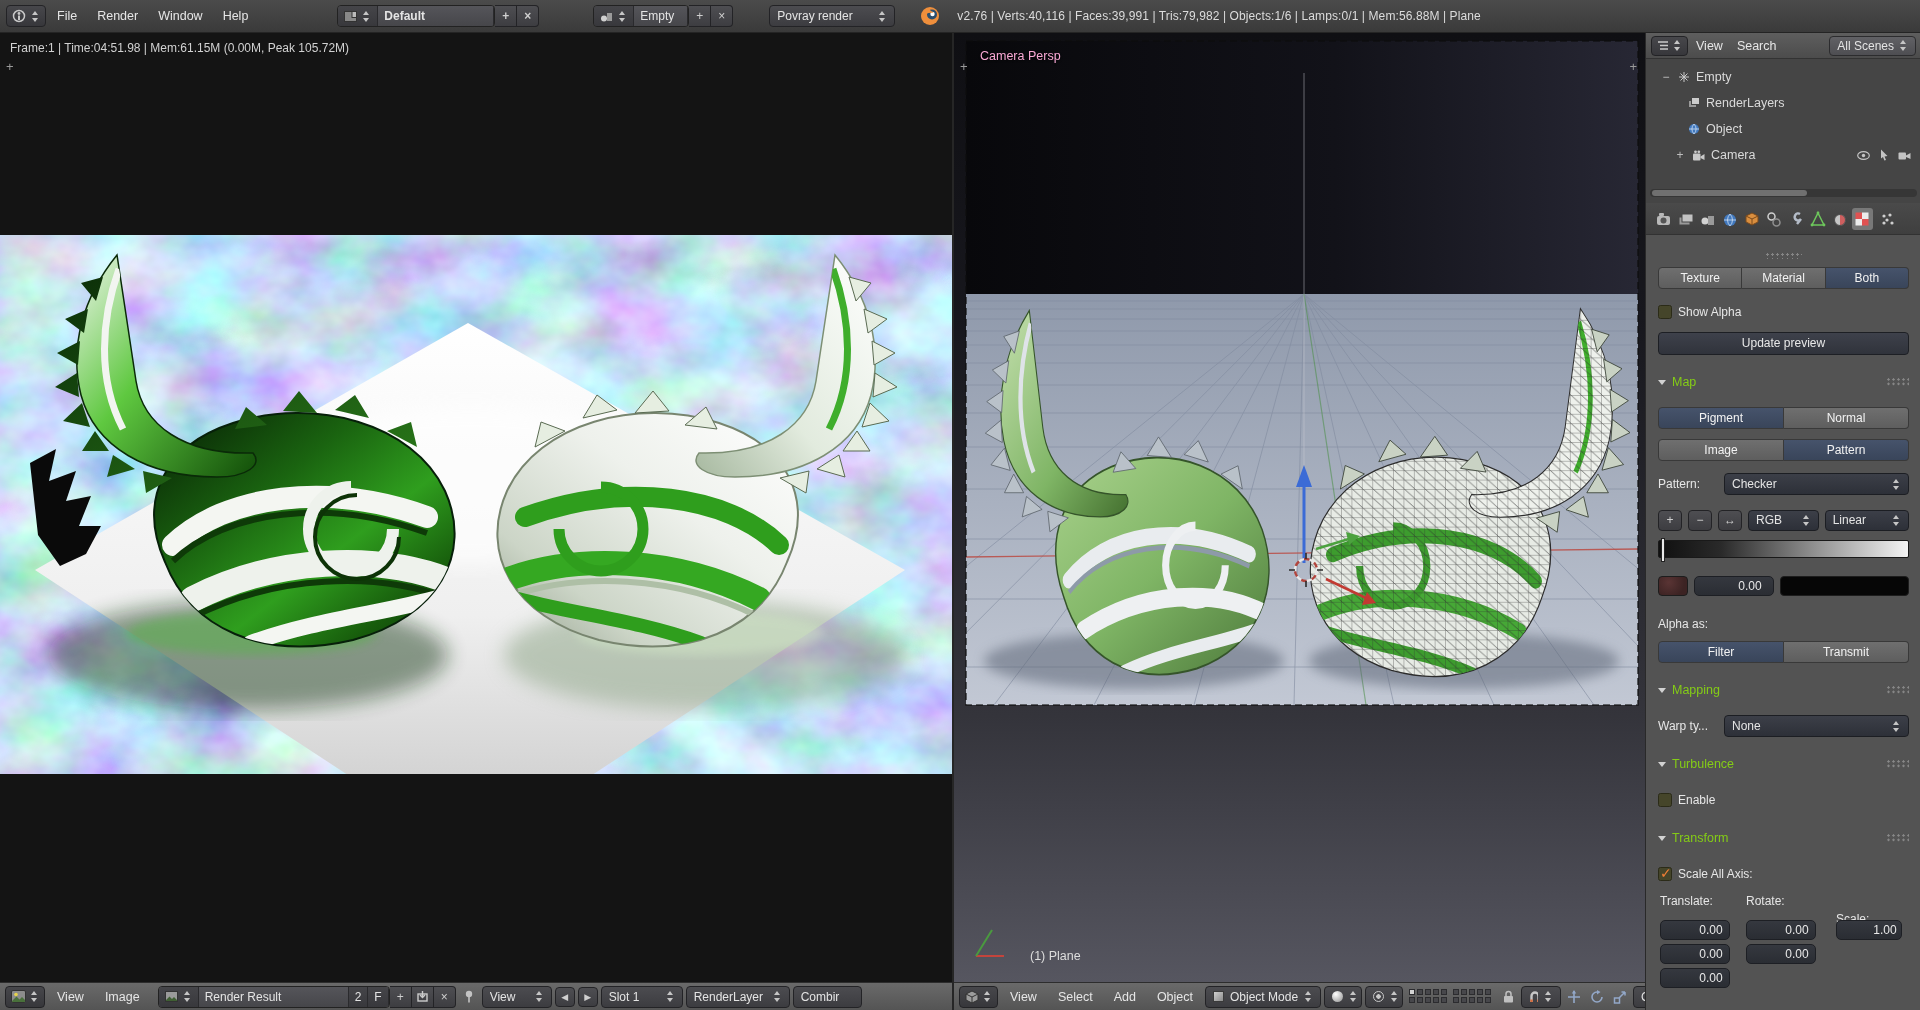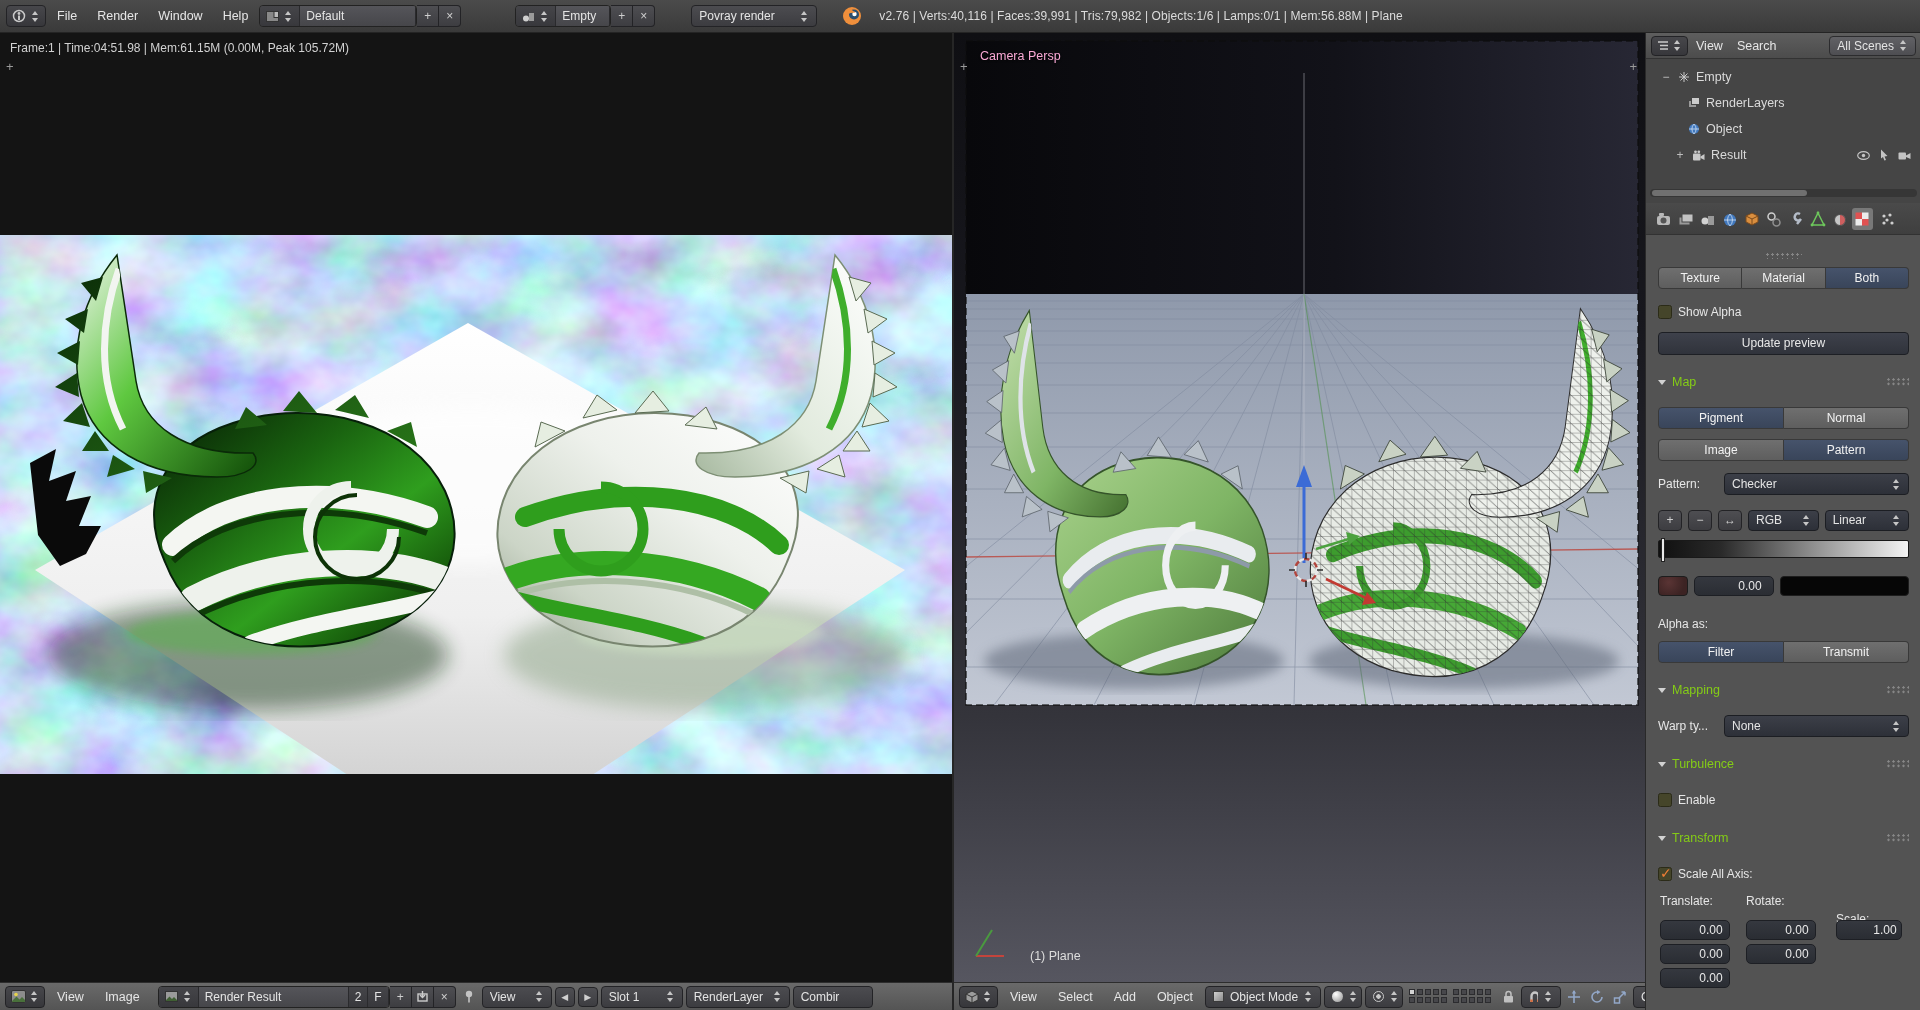--- a/index.html
+++ b/index.html
@@ -114,21 +114,21 @@
           <circle cx="7" cy="4.5" r="1.4" fill="#c9c9c9"></circle>
           <rect x="6" y="6.5" width="2" height="4.5" fill="#c9c9c9"></rect>
         </svg>
       <span class="ud"></span>
     </div>
     <div class="menu">File</div>
     <div class="menu">Render</div>
     <div class="menu">Window</div>
     <div class="menu">Help</div>
 
-    <div style="display:flex;">
+    <div style="display:flex;margin-left:78px;font-weight:bold;">
       <div class="cw" style="width:158px;">
         <span class="seg">
           <svg width="13" height="11">
               <rect x="0.5" y="0.5" width="12" height="10" fill="#888" stroke="#333"></rect>
               <rect x="8" y="0.5" width="4.5" height="6" fill="#bbb" stroke="#333"></rect>
             </svg>
           <span class="ud"></span>
         </span>
         <span class="seg lite grow" style="flex:1;">Default</span>
       </div>
@@ -349,21 +349,21 @@
       <span class="sq" style="width:20px;height:20px;font-size:9px;">▶</span>
 
       <div class="dd" style="width:82px;">
         <span class="grow">Slot 1</span>
         <span class="ud"></span>
       </div>
       <div class="dd" style="width:104px;">
         <span class="grow">RenderLayer</span>
         <span class="ud"></span>
       </div>
-      <div class="dd" style="width:80px;justify-content:flex-end;">
+      <div class="dd" style="width:69px;justify-content:flex-end;">
         <span class="grow">Combir</span>
       </div>
     </footer>
   </section>
 
   <section class="viewport">
     <svg width="693" height="949" viewBox="0 0 693 949" xmlns="http://www.w3.org/2000/svg">
       <defs>
         <linearGradient id="vbg" x1="0" y1="0" x2="0" y2="1">
           <stop offset="0" stop-color="#0f0f13"></stop>
@@ -598,21 +598,21 @@
         <span>Object</span>
       </div>
       <div class="ol-row" style="top:110px;padding-left:28px;">
         <span class="ol-exp">+</span>
         <svg width="13" height="11">
             <circle cx="3.5" cy="1.8" r="1.4" fill="#c9c9c9"></circle>
             <circle cx="6.8" cy="1.8" r="1.4" fill="#c9c9c9"></circle>
             <rect x="1" y="3.5" width="7.5" height="7" rx="1" fill="#c9c9c9"></rect>
             <path d="M8.5 6.5 L12.5 4 V10 L8.5 8 Z" fill="#c9c9c9"></path>
           </svg>
-        <span>Result</span>
+        <span>Camera</span>
         <span class="ol-right">
           <svg width="13" height="9">
               <ellipse cx="6.5" cy="4.5" rx="5.8" ry="3.8" fill="none" stroke="#c4c4c4" stroke-width="1.2"></ellipse>
               <circle cx="6.5" cy="4.5" r="1.7" fill="#c4c4c4"></circle>
             </svg>
           <svg width="10" height="12">
               <path d="M2 0.5 L8.5 7 L5.5 7.4 L7 11 L5.4 11.6 L4 8 L2 9.5 Z" fill="#c4c4c4"></path>
             </svg>
           <svg width="13" height="10">
               <rect x="0.5" y="2.5" width="7.5" height="7" rx="1" fill="#c4c4c4"></rect>

